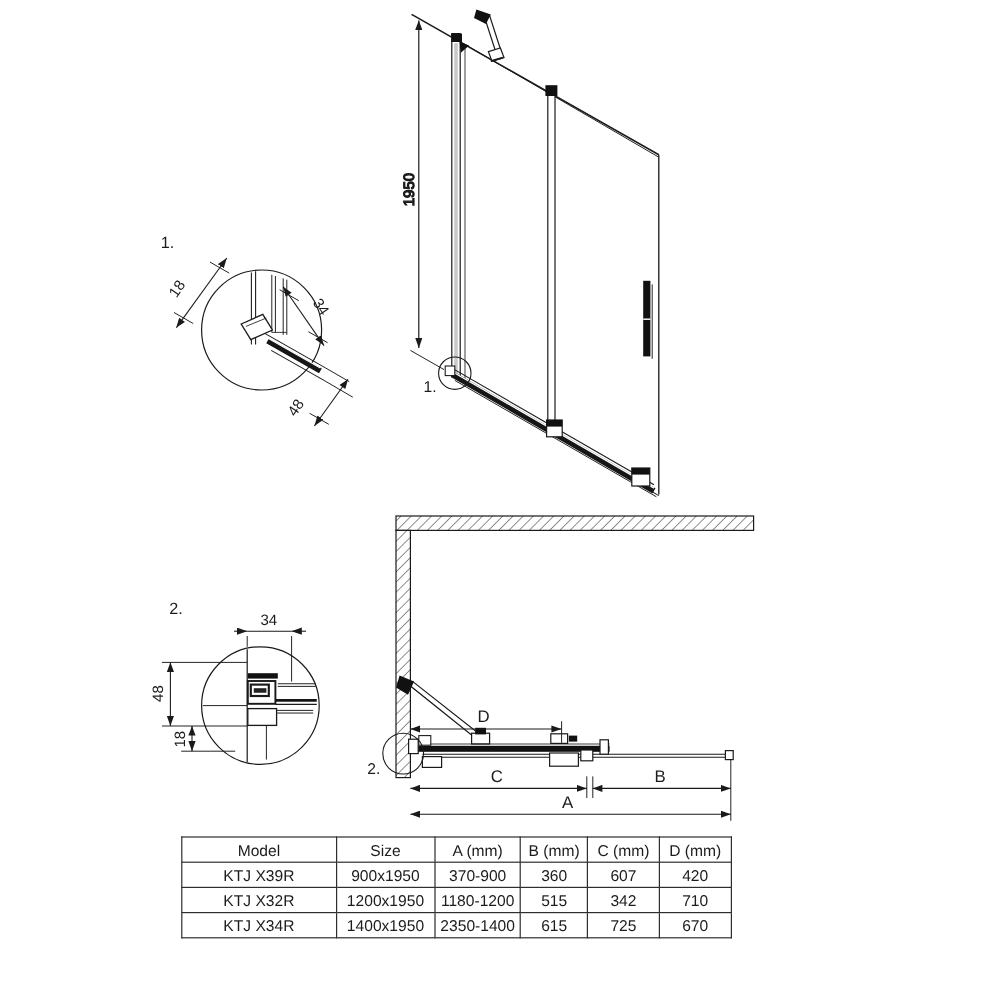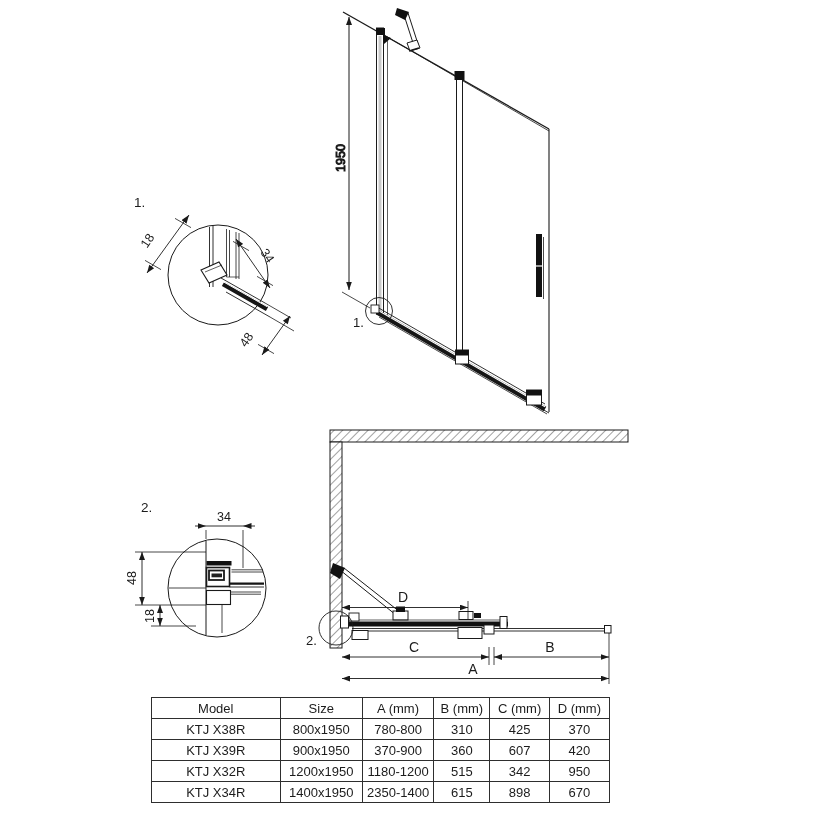--- a/index.html
+++ b/index.html
@@ -255,47 +255,39 @@
       <th>Model</th>
       <th>Size</th>
       <th>A (mm)</th>
       <th>B (mm)</th>
       <th>C (mm)</th>
       <th>D (mm)</th>
     </tr>
   </thead>
   <tbody>
     <tr>
-      <td>KTJ X38R</td>
-      <td>800x1950</td>
-      <td>780-800</td>
-      <td>310</td>
-      <td>425</td>
-      <td>370</td>
-    </tr>
-    <tr>
       <td>KTJ X39R</td>
       <td>900x1950</td>
       <td>370-900</td>
       <td>360</td>
       <td>607</td>
       <td>420</td>
     </tr>
     <tr>
       <td>KTJ X32R</td>
       <td>1200x1950</td>
       <td>1180-1200</td>
       <td>515</td>
       <td>342</td>
-      <td>950</td>
+      <td>710</td>
     </tr>
     <tr>
       <td>KTJ X34R</td>
       <td>1400x1950</td>
       <td>2350-1400</td>
       <td>615</td>
-      <td>898</td>
+      <td>725</td>
       <td>670</td>
     </tr>
   </tbody>
 </table>
 
 </div>
 
 </body></html>

